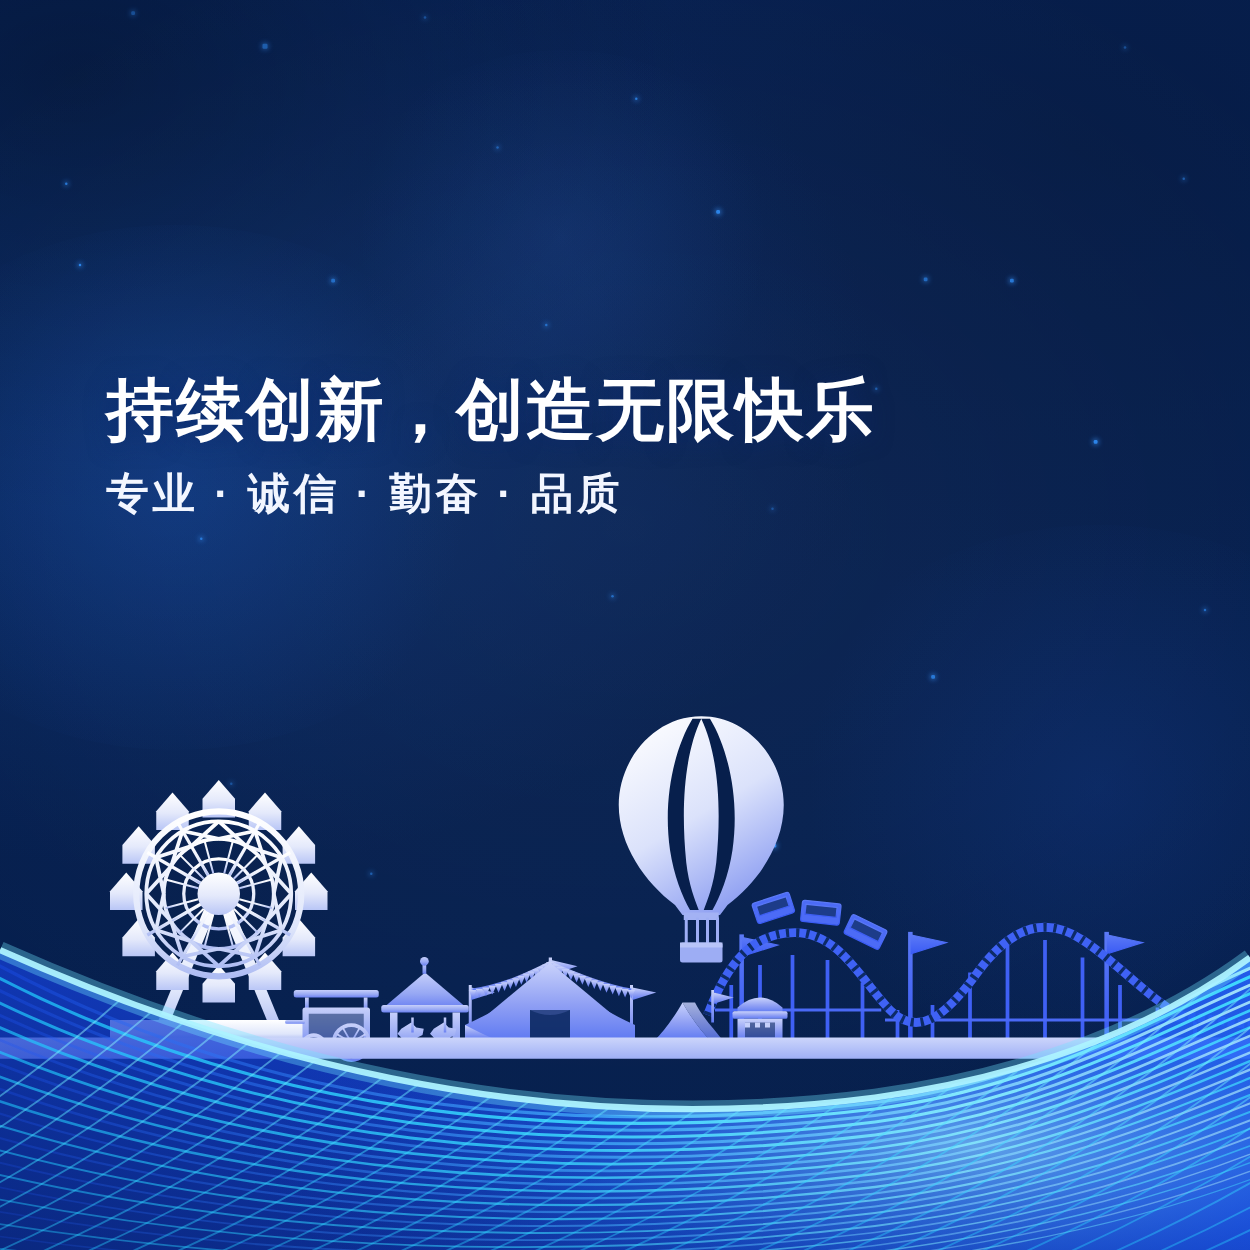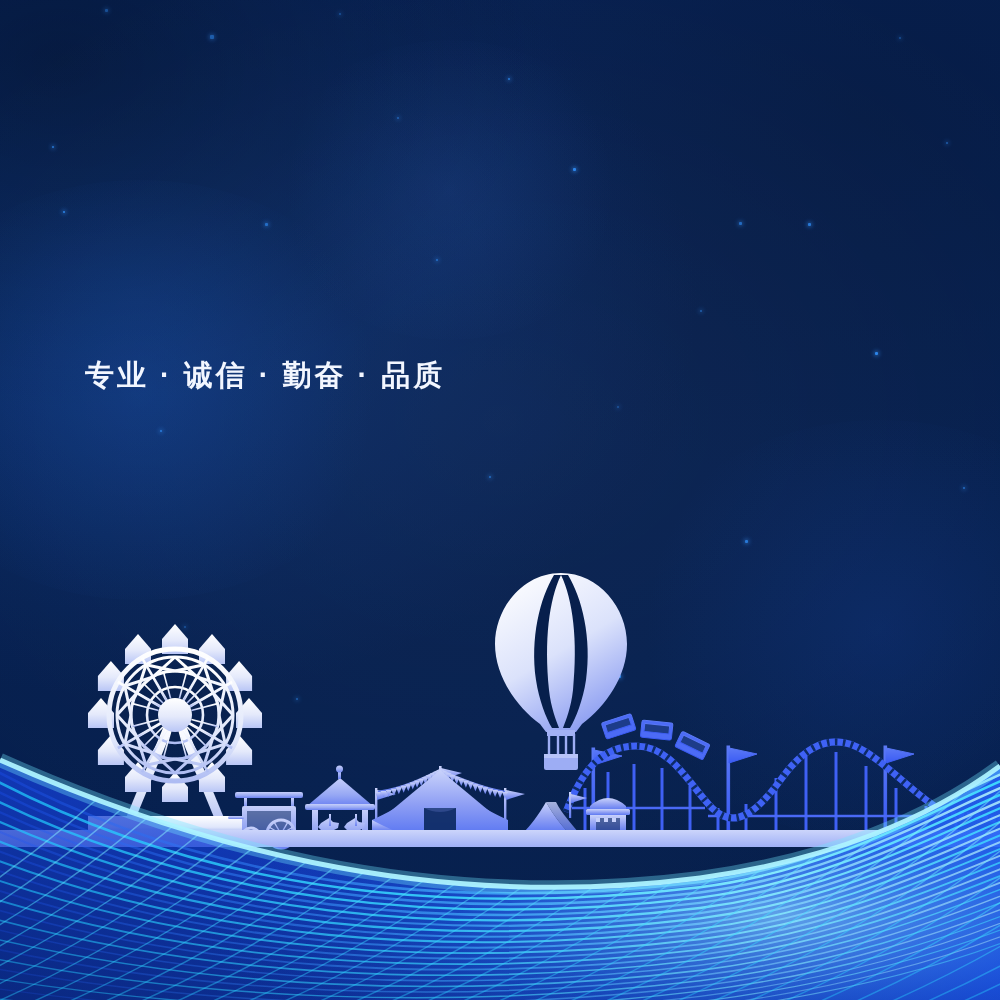--- a/index.html
+++ b/index.html
@@ -31,22 +31,22 @@
   .star{position:absolute;border-radius:1px;background:#2f8cf5;box-shadow:0 0 4px 1px rgba(60,150,255,.65);}
 
   
   .headline{
     position:absolute;left:85px;top:262px;
     font-size:54px;line-height:1.12;font-weight:bold;
     color:#ffffff;letter-spacing:2px;white-space:nowrap;
     text-shadow:0 2px 18px rgba(10,40,110,.65);
   }
   .subline{
-    position:absolute;left:85px;top:356px;
-    font-size:29px;font-weight:bold;color:#f2f6ff;
+    position:absolute;left:85px;top:372px;
+    font-size:34px;font-weight:bold;color:#f2f6ff;
     letter-spacing:3px;white-space:nowrap;
   }
 
   
   #scene{position:absolute;left:0;top:520px;width:1000px;height:330px;}
   #waves{position:absolute;left:0;top:700px;width:1000px;height:300px;}
 </style>
 </head>
 <body>
 
@@ -79,20 +79,21 @@
       <div class="star" style="left: 946px; top: 142px; width: 2px; height: 2px; opacity: 0.57;"></div>
       <div class="star" style="left: 963px; top: 487px; width: 2px; height: 2px; opacity: 0.69;"></div>
       <div class="star" style="left: 745px; top: 540px; width: 3px; height: 3px; opacity: 0.81;"></div>
       <div class="star" style="left: 618px; top: 675px; width: 3px; height: 3px; opacity: 0.93;"></div>
       <div class="star" style="left: 184px; top: 626px; width: 2px; height: 2px; opacity: 0.45;"></div>
       <div class="star" style="left: 296px; top: 698px; width: 2px; height: 2px; opacity: 0.57;"></div>
       <div class="star" style="left: 489px; top: 476px; width: 2px; height: 2px; opacity: 0.69;"></div>
       <div class="star" style="left: 160px; top: 430px; width: 2px; height: 2px; opacity: 0.81;"></div>
     </div>
 
+  <h1 class="headline">持续创新，创造无限快乐</h1>
   <div class="subline">专业 · 诚信 · 勤奋 · 品质</div>
 
   <svg id="scene" viewBox="0 0 1000 330" preserveAspectRatio="none">
     <defs>
       <linearGradient id="gWhite" x1="0" y1="0" x2="0" y2="1">
         <stop offset="0%" stop-color="#ffffff"></stop>
         <stop offset="55%" stop-color="#e4e9fb"></stop>
         <stop offset="100%" stop-color="#b9c6f6"></stop>
       </linearGradient>
       <linearGradient id="gWheel" x1="0" y1="0" x2="0" y2="1">

